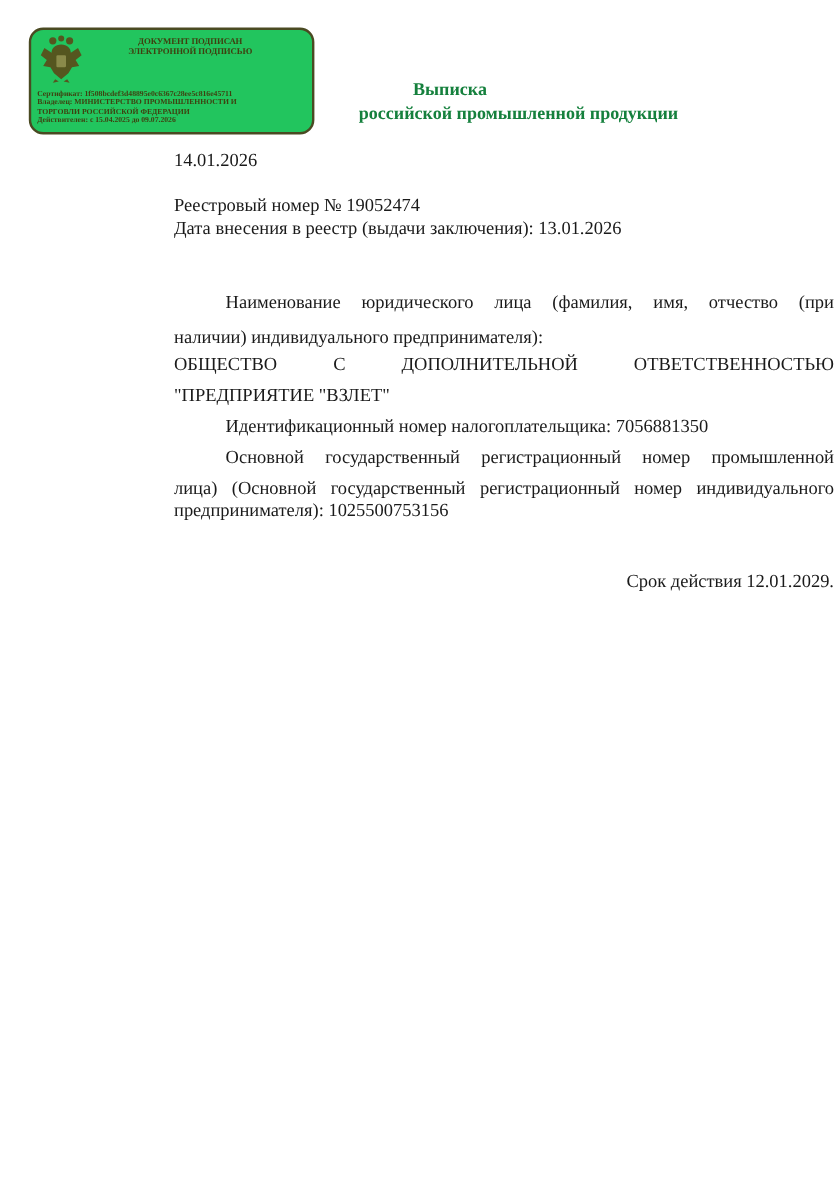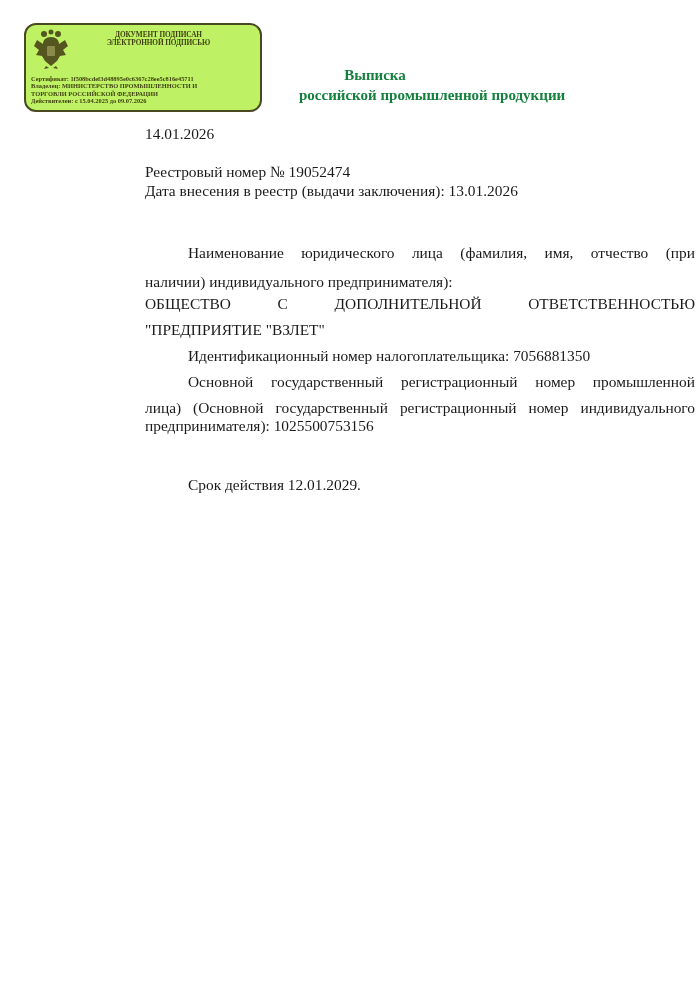--- a/index.html
+++ b/index.html
@@ -3,21 +3,21 @@
   <meta charset="utf-8">
   <style>
     html, body { margin: 0; padding: 0; background: #ffffff; }
     body {
       width: 700px; height: 989px; position: relative; overflow: hidden;
       font-family: "Liberation Serif", serif; color: #1a1a1a;
     }
     .stamp {
       position: absolute; left: 24px; top: 23px; width: 238px; height: 89px;
       border: 2px solid #4a4a22; border-radius: 12px;
-      background: #bef264; box-sizing: border-box;
+      background: #22c55e; box-sizing: border-box;
     }
     .stamp .emblem { position: absolute; left: 6px; top: 3px; width: 38px; height: 42px; }
     .stamp .head {
       position: absolute; left: 70px; top: 6px; width: 125px; text-align: center;
       font-size: 7.3px; line-height: 8.2px; font-weight: bold; color: #3f4010;
       letter-spacing: -0.1px;
     }
     .stamp .info {
       position: absolute; left: 5px; top: 50px; right: 4px;
       font-size: 6.4px; line-height: 7.4px; color: #3f4010; font-weight: bold;
@@ -70,13 +70,13 @@
 <div class="text just indent" style="top:243px;">Наименование юридического лица (фамилия, имя, отчество (при</div>
 <div class="text" style="top:272px;">наличии) индивидуального предпринимателя):</div>
 <div class="text just" style="top:294px;">ОБЩЕСТВО С ДОПОЛНИТЕЛЬНОЙ ОТВЕТСТВЕННОСТЬЮ</div>
 <div class="text" style="top:320px;">"ПРЕДПРИЯТИЕ "ВЗЛЕТ"</div>
 
 <div class="text indent" style="top:346px;">Идентификационный номер налогоплательщика: 7056881350</div>
 <div class="text just indent" style="top:372px;">Основной государственный регистрационный номер промышленной</div>
 <div class="text just" style="top:398px;">лица) (Основной государственный регистрационный номер индивидуального</div>
 <div class="text" style="top:416px;">предпринимателя): 1025500753156</div>
 
-<div class="text indent" style="top:475px;">Срок действия 12.01.2029.</div>
+<div class="text indent" style="top:475px;text-align:right;">Срок действия 12.01.2029.</div>
 
 </body></html>

